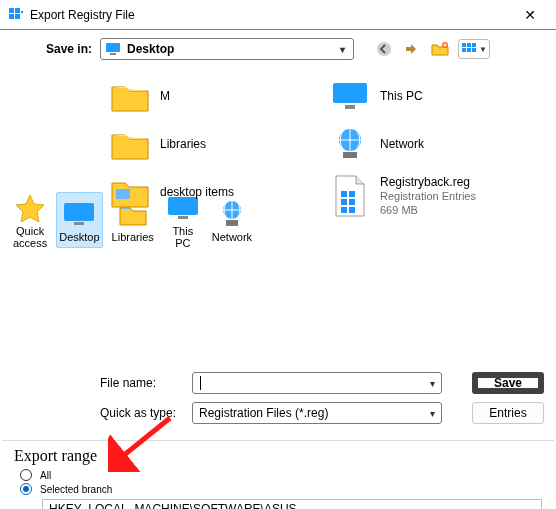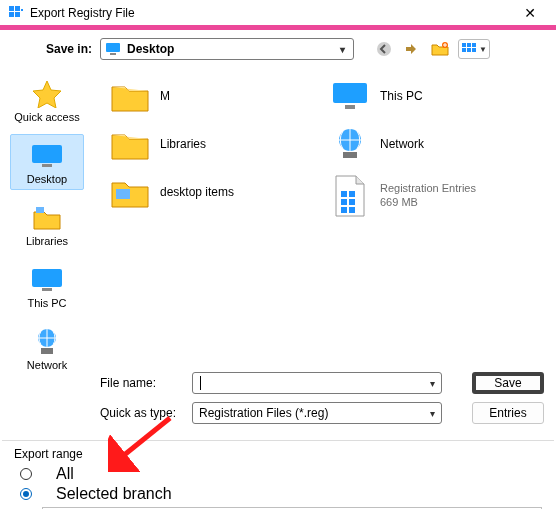--- a/index.html
+++ b/index.html
@@ -13,21 +13,21 @@
     height: 509px;
     overflow: hidden;
     position: relative;
   }
   
   .titlebar {
     height: 30px;
     display: flex;
     align-items: center;
     padding: 0 6px 0 8px;
-    border-bottom: 5px solid #ec4899;
+    border-bottom: 1px solid #ec4899;
   }
   .titlebar .appicon { width:16px; height:16px; margin-right:6px; }
   .titlebar .title { flex:1; font-size:12px; }
   .titlebar .close { width:40px; text-align:center; font-size:14px; color:#000; cursor:default; }
 
   
   .savein-row {
     display:flex;
     align-items:center;
     padding: 8px 10px 8px 40px;
@@ -53,21 +53,22 @@
 
   
   .middle {
     display:flex;
     height: 300px;
     padding: 0 10px 0 10px;
   }
   .places {
     width: 86px;
     display:flex;
-    flex-direction:column;
+    flex-direction:row;
+    align-items:center;
     gap:6px;
     padding-top:4px;
   }
   .place {
     width:74px;
     display:flex;
     flex-direction:column;
     align-items:center;
     padding:6px 2px 4px;
     border:1px solid transparent;
@@ -124,28 +125,28 @@
   .fn-select .chev { position:absolute; right:6px; font-size:10px; color:#333; }
   .fn-btn {
     width:72px; height:22px;
     border:1px solid #c8c8c8;
     border-radius:3px;
     background:#fdfdfd;
     display:flex; align-items:center; justify-content:center;
     font-size:12px;
     margin-left:20px;
   }
-  .fn-btn.primary { border:4px solid #404040; }
+  .fn-btn.primary { border:6px solid #404040;font-weight:bold; }
 
   .hr { height:1px; background:#dcdcdc; margin:0 2px; }
 
   
   .export-range { padding:6px 14px 8px 14px; position:relative; }
-  .export-title { font-size:12px; margin-bottom:4px; }
-  .radio-row { display:flex; align-items:center; gap:24px; margin:2px 0 2px 6px; font-size:16px; }
+  .export-title { font-size:16px; margin-bottom:4px;font-family:Liberation Serif, serif; }
+  .radio-row { display:flex; align-items:center; gap:8px; margin:2px 0 2px 6px; font-size:10px; }
   .radio { width:12px; height:12px; border:1px solid #333; border-radius:50%; display:inline-flex; align-items:center; justify-content:center; }
   .radio.sel { border-color:#0067c0; }
   .radio.sel::after { content:""; width:6px; height:6px; border-radius:50%; background:#0067c0; }
   .branch-input {
     margin:4px 0 0 28px;
     height:20px;
     border:1px solid #bfbfbf;
     background:#fff;
     padding:0 6px;
     display:flex;
@@ -349,20 +350,21 @@
             <path d="M24 2v8h8" fill="#e6e6e6" stroke="#9a9a9a"></path>
             <rect x="9" y="17" width="6" height="6" fill="#1e90ff"></rect>
               <rect x="17" y="17" width="6" height="6" fill="#1e90ff"></rect>
             <rect x="9" y="25" width="6" height="6" fill="#1e90ff"></rect>
               <rect x="17" y="25" width="6" height="6" fill="#1e90ff"></rect>
             <rect x="9" y="33" width="6" height="6" fill="#1e90ff"></rect>
               <rect x="17" y="33" width="6" height="6" fill="#1e90ff"></rect>
           </svg>
         </span>
         <div class="ftxt">
+          <span class="fname">Registryback.reg</span>
           <span class="fsub">Registration Entries</span>
           <span class="fsub">669 MB</span>
         </div>
       </div>
     </div>
   </div>
 </div>
 
 <div class="fn-rows">
   <div class="fn-row">

